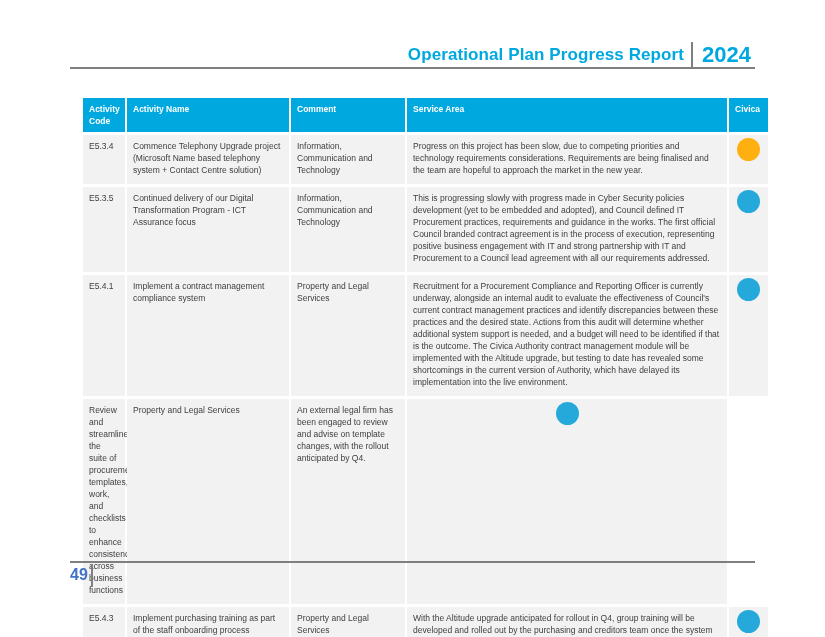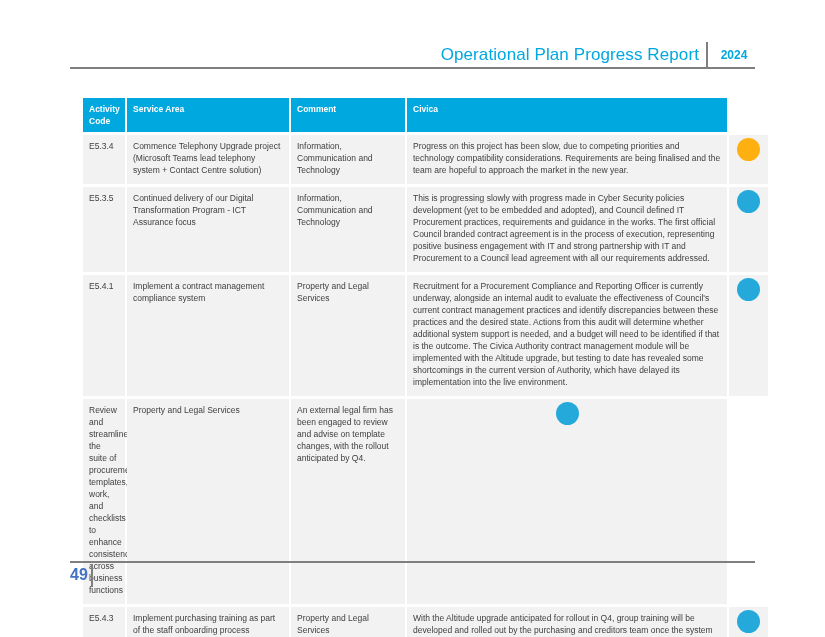--- a/index.html
+++ b/index.html
@@ -16,32 +16,32 @@
   .doc-header {
     position: absolute;
     top: 42px;
     right: 70px;
     display: flex;
     align-items: center;
     height: 26px;
   }
   .doc-title {
     font-size: 17px;
-    font-weight: normal;
+    font-weight: bold;
     color: var(--accent-cyan);
     letter-spacing: 0.1px;
   }
   .title-sep {
     width: 2px;
     height: 26px;
     background: var(--rule-gray);
     margin: 0 9px 0 7px;
   }
   .doc-year {
-    font-size: 12px;
+    font-size: 22px;
     font-weight: bold;
     color: var(--accent-cyan);
     padding-right: 4px;
     min-width: 38px;
     text-align: center;
   }
   .rule {
     position: absolute;
     left: 70px;
     width: 685px;
@@ -115,30 +115,31 @@
   <span class="doc-title">Operational Plan Progress Report</span>
   <span class="title-sep"></span>
   <span class="doc-year">2024</span>
 </div>
 
 <div class="rule rule-top"></div>
 
 <div class="ptable">
   <div class="thead-row">
     <div class="th">Activity Code</div>
+    <div class="th">Activity Name</div>
+    <div class="th">Comment</div>
     <div class="th">Service Area</div>
-    <div class="th">Comment</div>
     <div class="th">Civica</div>
   </div>
   <div id="tbody">
       <div class="tr">
         <div class="td">E5.3.4</div>
-        <div class="td">Commence Telephony Upgrade project (Microsoft Teams lead telephony system + Contact Centre solution)</div>
+        <div class="td">Commence Telephony Upgrade project (Microsoft Name based telephony system + Contact Centre solution)</div>
         <div class="td">Information, Communication and Technology</div>
-        <div class="td">Progress on this project has been slow, due to competing priorities and technology compatibility considerations. Requirements are being finalised and the team are hopeful to approach the market in the new year.</div>
+        <div class="td">Progress on this project has been slow, due to competing priorities and technology requirements considerations. Requirements are being finalised and the team are hopeful to approach the market in the new year.</div>
         <div class="td status-cell">
           <span class="status-dot" style="background: rgb(255, 176, 17);"></span>
         </div>
       </div>
       <div class="tr">
         <div class="td">E5.3.5</div>
         <div class="td">Continued delivery of our Digital Transformation Program - ICT Assurance focus</div>
         <div class="td">Information, Communication and Technology</div>
         <div class="td">This is progressing slowly with progress made in Cyber Security policies development (yet to be embedded and adopted), and Council defined IT Procurement practices, requirements and guidance in the works. The first official Council branded contract agreement is in the process of execution, representing positive business engagement with IT and strong partnership with IT and Procurement to a Council lead agreement with all our requirements addressed.</div>
         <div class="td status-cell">

